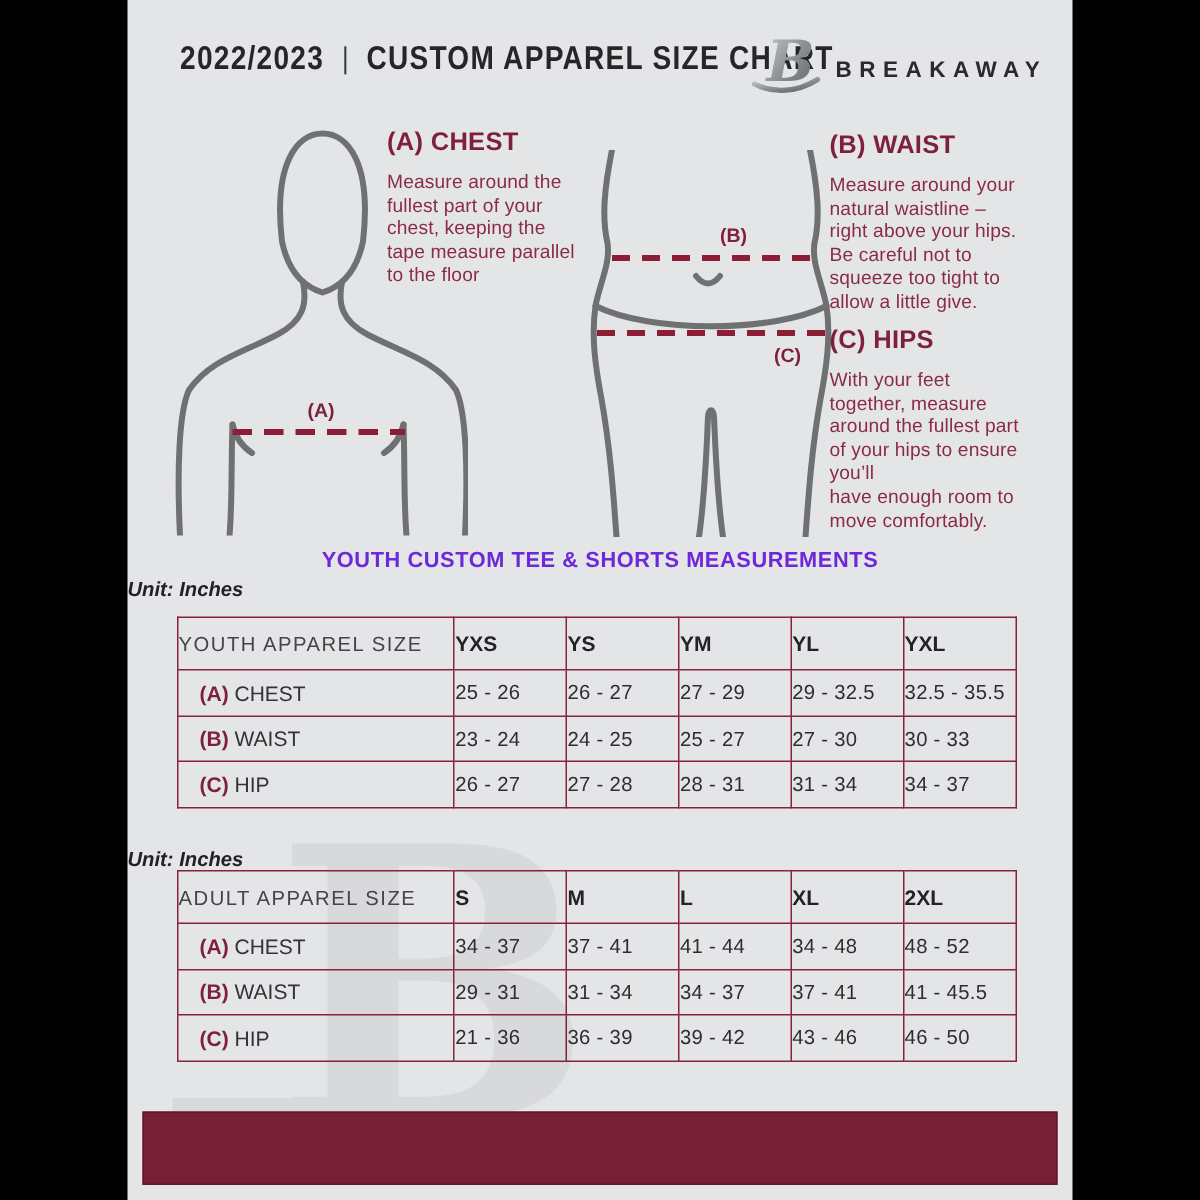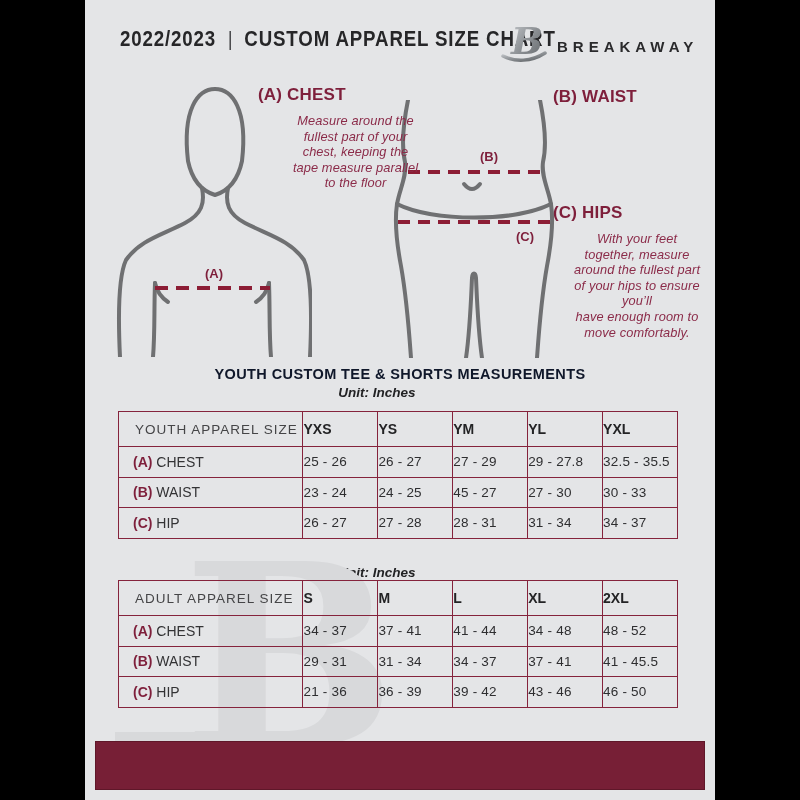--- a/index.html
+++ b/index.html
@@ -49,33 +49,33 @@
   .guide{position:absolute;left:0;top:0;width:630px;height:365px;}
   .fig{position:absolute;}
   .fig-left{left:27px;top:81px;}
   .fig-right{left:303px;top:100px;}
   .guide-block{position:absolute;}
   .guide-heading{
     font-size:17px;font-weight:bold;color:var(--maroon-head);
     letter-spacing:.2px;margin-bottom:8px;
   }
   .guide-body{
-    font-size:12.8px;font-style:italic;color:var(--maroon-body);
-    line-height:1.22;white-space:pre-line;letter-spacing:.1px;text-align:center;
+    font-size:12.8px;color:var(--maroon-body);
+    line-height:1.22;white-space:pre-line;letter-spacing:.1px;
   }
   .chest-block{left:173px;top:85px;width:195px;}
   .waist-block{left:468px;top:87px;width:162px;}
-  .hips-block{left:468px;top:203px;width:168px;}
+  .hips-block{left:468px;top:217px;width:168px;}
   
   .section-title{
     position:absolute;left:0;width:630px;text-align:center;
-    font-size:14.5px;font-weight:bold;color:#0f172a;letter-spacing:.4px;
+    font-size:14.5px;font-weight:bold;color:#6d28d9;letter-spacing:.4px;
   }
   .section-unit{
-    position:absolute;left:0;width:584px;text-align:center;
+    position:absolute;left:0;width:584px;text-align:left;
     font-size:13.5px;font-weight:bold;font-style:italic;color:#222224;
   }
   .youth-title{top:366px;}
   .youth-unit{top:385px;}
   .adult-title{top:546px;}
   .adult-unit{top:565px;}
   
   table.size-table{
     position:absolute;left:33px;width:560px;
     border-collapse:collapse;table-layout:fixed;
@@ -84,21 +84,21 @@
   .youth-table{top:411px;}
   .adult-table{top:580px;}
   .size-table td,.size-table th{
     border:1.6px solid var(--maroon-border);
     text-align:left;vertical-align:middle;
     color:var(--ink);background:transparent;
   }
   .size-table thead tr{height:35px;}
   .size-table tbody tr{height:30.5px;}
   .size-table th.corner{
-    text-align:left;padding-left:16px;
+    text-align:left;
     font-size:13.5px;font-weight:normal;color:#454547;letter-spacing:1px;
   }
   .size-table th.size-head{font-size:14px;font-weight:bold;color:#232325;}
   .size-table td.row-label{
     text-align:left;padding-left:14px;font-size:14px;color:#333335;
   }
   .size-table td.row-label .pfx{font-weight:bold;color:var(--maroon-head);}
   .size-table td.val{font-size:13.5px;color:#2E2E30;letter-spacing:.2px;}
   
   .watermark{position:absolute;left:20px;top:540px;z-index:1;pointer-events:none;}
@@ -168,20 +168,26 @@
       <div class="guide-heading">(A) CHEST</div>
       <div class="guide-body">Measure around the
 fullest part of your
 chest, keeping the
 tape measure parallel
 to the floor</div>
     </div>
 
     <div class="guide-block waist-block">
       <div class="guide-heading">(B) WAIST</div>
+      <div class="guide-body">Measure around your
+natural waistline –
+right above your hips.
+Be careful not to
+squeeze too tight to
+allow a little give.</div>
     </div>
 
     <div class="guide-block hips-block">
       <div class="guide-heading">(C) HIPS</div>
       <div class="guide-body">With your feet
 together, measure
 around the fullest part
 of your hips to ensure
 you’ll
 have enough room to
@@ -218,31 +224,31 @@
     </thead>
     <tbody>
       <tr>
         <td class="row-label">
           <span class="pfx">(A)</span>
           <span>CHEST</span>
         </td>
         <td class="val">25 - 26</td>
         <td class="val">26 - 27</td>
         <td class="val">27 - 29</td>
-        <td class="val">29 - 27.8</td>
+        <td class="val">29 - 32.5</td>
         <td class="val">32.5 - 35.5</td>
       </tr>
       <tr>
         <td class="row-label">
           <span class="pfx">(B)</span>
           <span>WAIST</span>
         </td>
         <td class="val">23 - 24</td>
         <td class="val">24 - 25</td>
-        <td class="val">45 - 27</td>
+        <td class="val">25 - 27</td>
         <td class="val">27 - 30</td>
         <td class="val">30 - 33</td>
       </tr>
       <tr>
         <td class="row-label">
           <span class="pfx">(C)</span>
           <span>HIP</span>
         </td>
         <td class="val">26 - 27</td>
         <td class="val">27 - 28</td>

